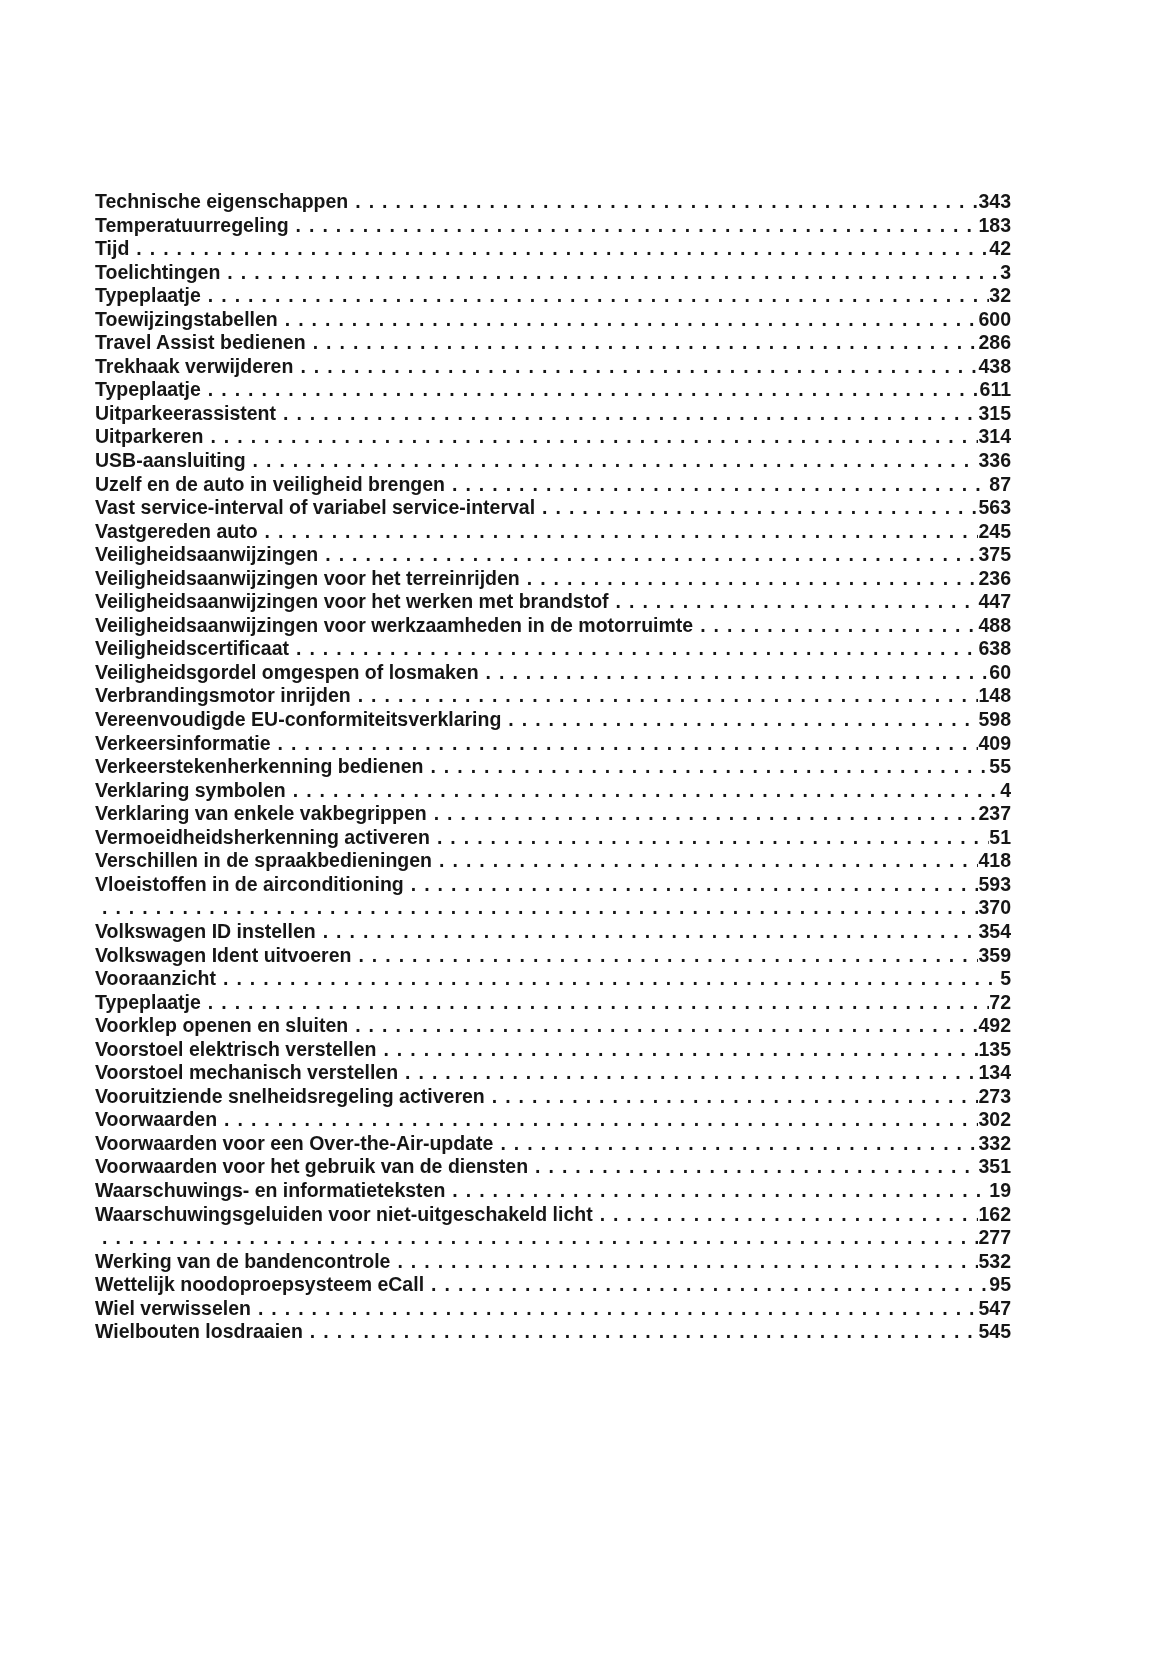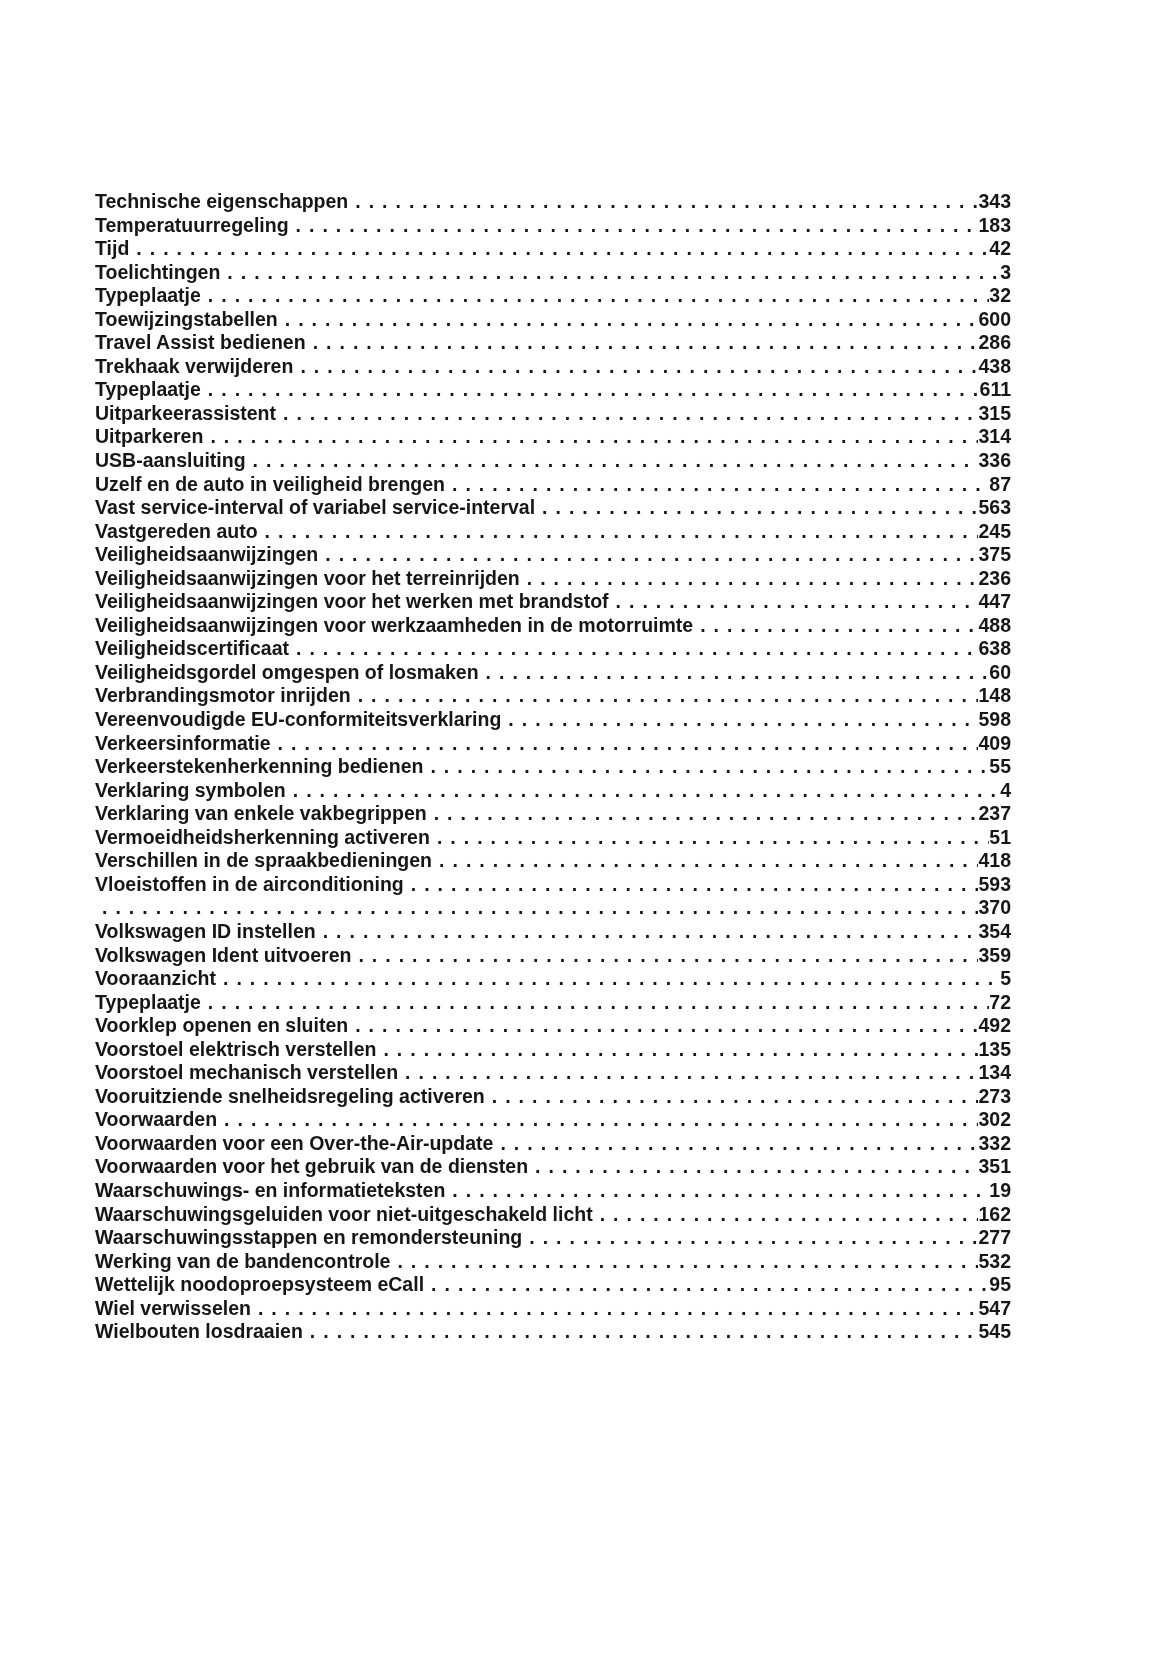--- a/index.html
+++ b/index.html
@@ -265,21 +265,20 @@
         <span class="toc-title">Waarschuwings- en informatieteksten</span>
         <span class="toc-leader" aria-hidden="true">........................................................................................................................</span>
         <span class="toc-pagenum">19</span>
       </div>
       <div class="toc-row">
         <span class="toc-title">Waarschuwingsgeluiden voor niet-uitgeschakeld licht</span>
         <span class="toc-leader" aria-hidden="true">........................................................................................................................</span>
         <span class="toc-pagenum">162</span>
       </div>
       <div class="toc-row">
-        <span class="toc-title">Waarschuwingsstappen en remondersteuning</span>
         <span class="toc-leader" aria-hidden="true">........................................................................................................................</span>
         <span class="toc-pagenum">277</span>
       </div>
       <div class="toc-row">
         <span class="toc-title">Werking van de bandencontrole</span>
         <span class="toc-leader" aria-hidden="true">........................................................................................................................</span>
         <span class="toc-pagenum">532</span>
       </div>
       <div class="toc-row">
         <span class="toc-title">Wettelijk noodoproepsysteem eCall</span>

